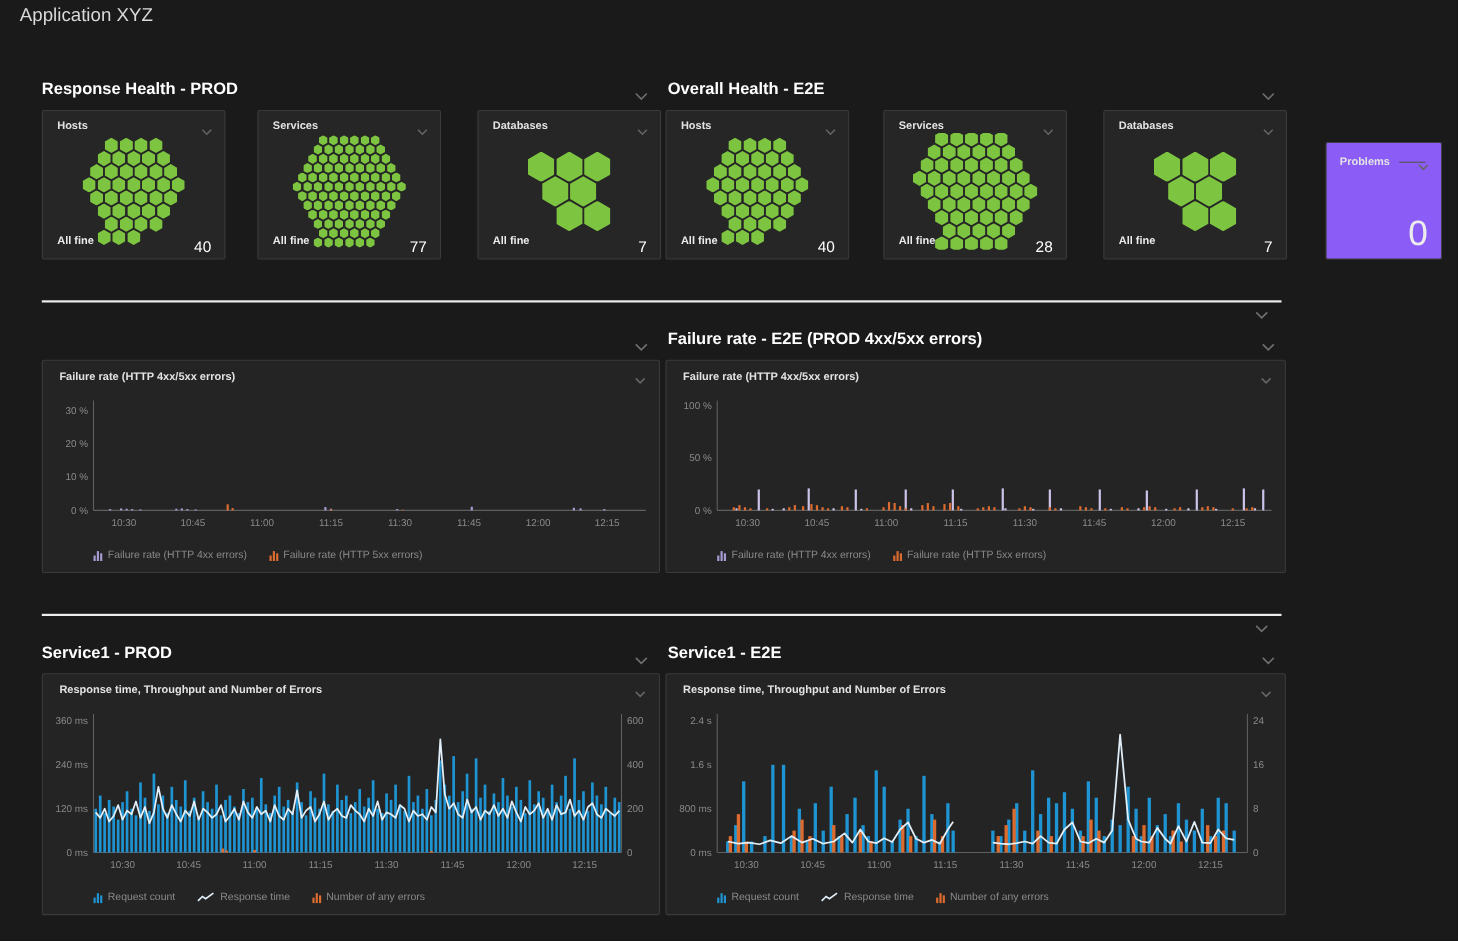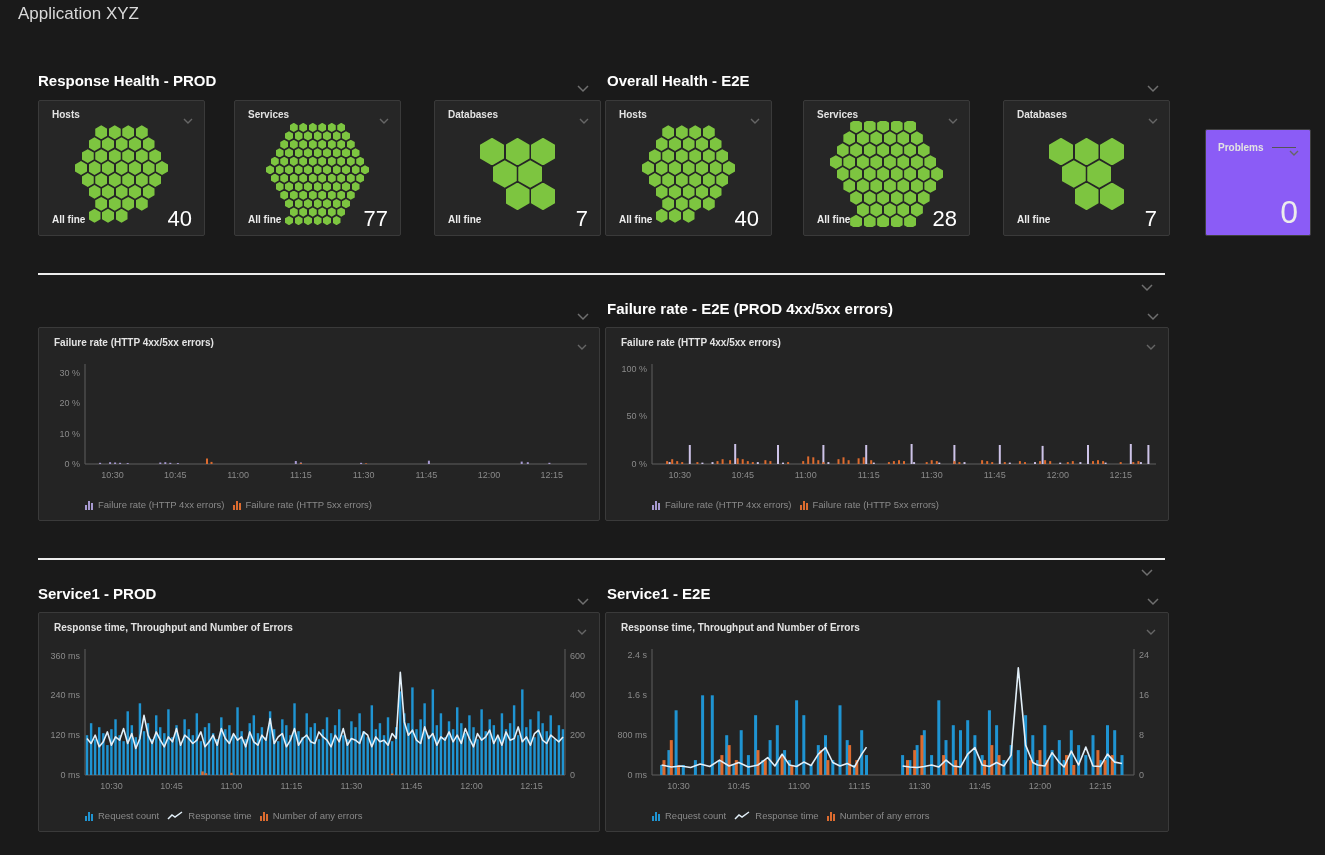--- a/index.html
+++ b/index.html
@@ -8,29 +8,29 @@
   .page-title{position:absolute;left:18px;top:4px;font-size:17px;color:#d9d9d9;}
   .sec-head{position:absolute;font-size:15px;font-weight:bold;color:#fff;white-space:nowrap;}
   .chev{position:absolute;width:14px;height:9px;cursor:pointer;}
   .divider{position:absolute;height:2px;background:#ededed;}
   .tile{position:absolute;top:100px;width:167px;height:136px;background:#262626;
         border:1px solid #3a3a3a;border-radius:2px;box-sizing:border-box;cursor:pointer;}
   .tile-title{position:absolute;left:13px;top:8px;font-size:10px;font-weight:bold;color:#e3e3e3;}
   .hex-area{position:absolute;left:10px;right:10px;top:20px;bottom:8px;overflow:hidden;}
   .hex{position:absolute;clip-path:polygon(50% 0,100% 25%,100% 75%,50% 100%,0 75%,0 25%);}
   .tile-status{position:absolute;left:13px;bottom:10px;font-size:10px;font-weight:bold;color:#ececec;}
-  .tile-count{position:absolute;right:12px;bottom:3px;font-size:22px;font-weight:300;color:#fff;}
+  .tile-count{position:absolute;right:12px;bottom:3px;font-size:14px;font-weight:300;color:#fff;}
   .problems-tile{position:absolute;left:1205px;top:129px;width:106px;height:107px;background:#8b5cf6;
         border:1px solid #404040;border-radius:2px;box-sizing:border-box;cursor:pointer;}
   .problems-line{position:absolute;left:66px;top:17px;width:24px;height:1px;background:#555;}
   .problems-count{position:absolute;right:12px;bottom:4px;font-size:32px;font-weight:300;color:#ececec;}
   .chart-tile{position:absolute;background:#242424;border:1px solid #3a3a3a;border-radius:2px;box-sizing:border-box;}
   .chart-head-title{position:absolute;left:15px;top:9px;font-size:10px;font-weight:bold;color:#e3e3e3;}
   .chart-body{position:absolute;left:0;right:0;top:24px;bottom:32px;}
-  .chart-legend{position:absolute;left:46px;bottom:7px;height:18px;display:flex;gap:8px;align-items:center;
+  .chart-legend{position:absolute;left:46px;bottom:7px;height:18px;display:flex;gap:20px;align-items:center;
         font-size:9.5px;color:#8a8a8a;}
   .legend-item{display:flex;align-items:flex-end;gap:5px;cursor:pointer;}
   .legend-bars{display:flex;align-items:flex-end;gap:1px;height:10px;}
   .legend-bars span{width:2px;display:block;}
   svg text{fill:#8a8a8a;font-size:9px;font-family:"Liberation Sans",sans-serif;}
 </style>
 </head>
 <body>
 
 <div class="page">

